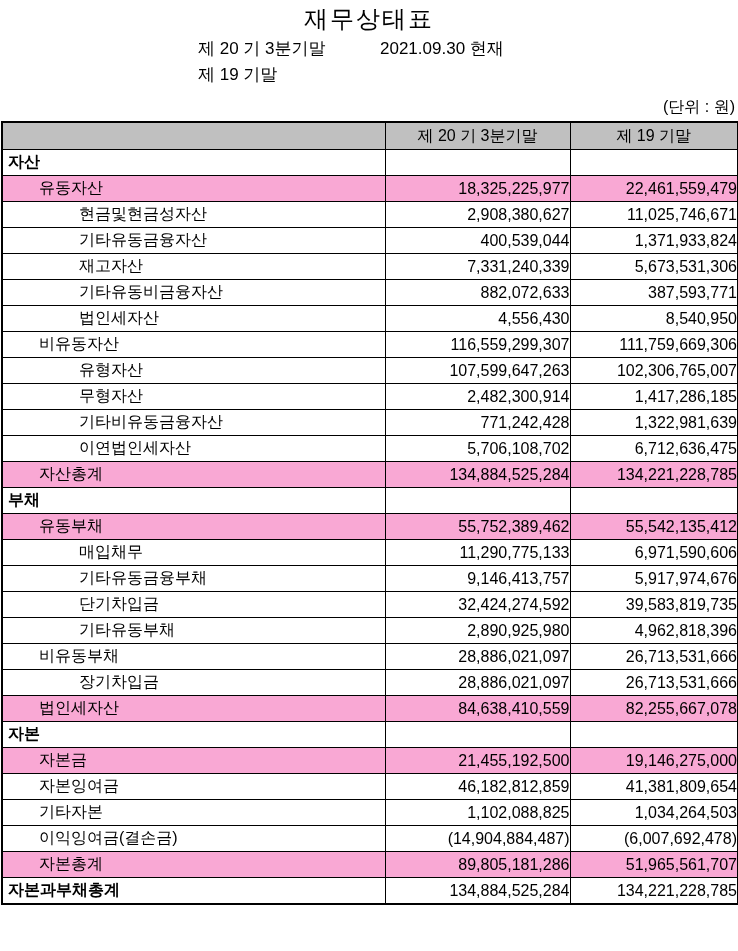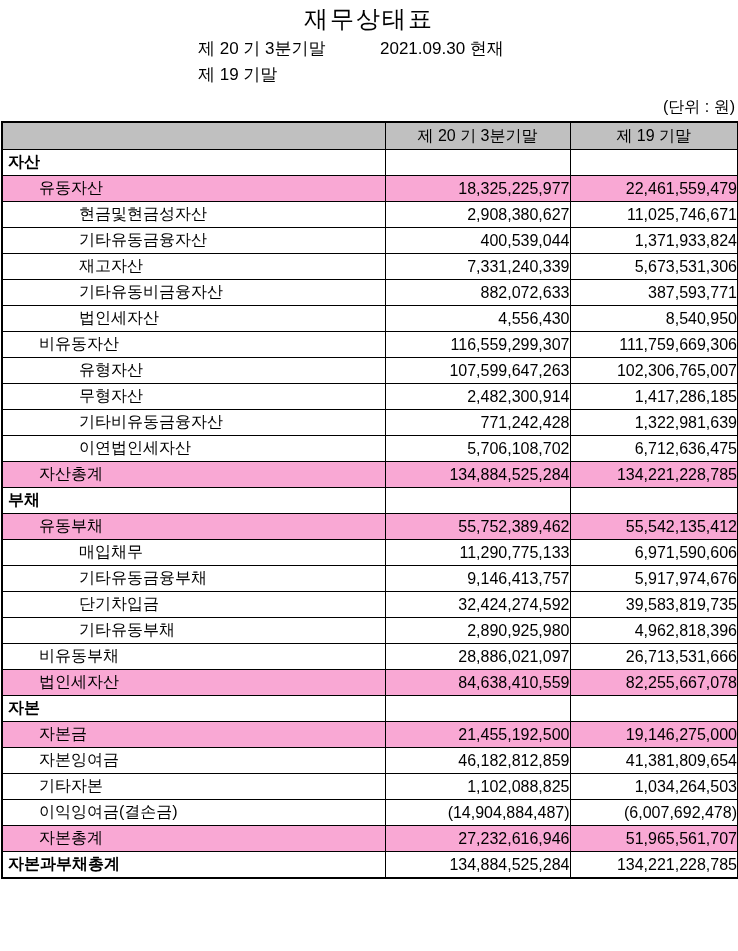--- a/index.html
+++ b/index.html
@@ -189,20 +189,25 @@
       <tr>
         <td class="cell-label ind2">기타유동부채</td>
         <td class="cell-num">2,890,925,980</td>
         <td class="cell-num">4,962,818,396</td>
       </tr>
       <tr>
         <td class="cell-label ind1">비유동부채</td>
         <td class="cell-num">28,886,021,097</td>
         <td class="cell-num">26,713,531,666</td>
       </tr>
+      <tr>
+        <td class="cell-label ind2">장기차입금</td>
+        <td class="cell-num">28,886,021,097</td>
+        <td class="cell-num">26,713,531,666</td>
+      </tr>
       <tr class="hl">
         <td class="cell-label ind1">법인세자산</td>
         <td class="cell-num">84,638,410,559</td>
         <td class="cell-num">82,255,667,078</td>
       </tr>
       <tr>
         <td class="cell-label ind0">자본</td>
         <td class="cell-num"></td>
         <td class="cell-num"></td>
       </tr>
@@ -221,21 +226,21 @@
         <td class="cell-num">1,102,088,825</td>
         <td class="cell-num">1,034,264,503</td>
       </tr>
       <tr>
         <td class="cell-label ind1">이익잉여금(결손금)</td>
         <td class="cell-num">(14,904,884,487)</td>
         <td class="cell-num">(6,007,692,478)</td>
       </tr>
       <tr class="hl">
         <td class="cell-label ind1">자본총계</td>
-        <td class="cell-num">27,232,616,946</td>
+        <td class="cell-num">89,805,181,286</td>
         <td class="cell-num">51,965,561,707</td>
       </tr>
       <tr>
         <td class="cell-label ind0">자본과부채총계</td>
         <td class="cell-num">134,884,525,284</td>
         <td class="cell-num">134,221,228,785</td>
       </tr>
     </tbody>
 </table>
 

